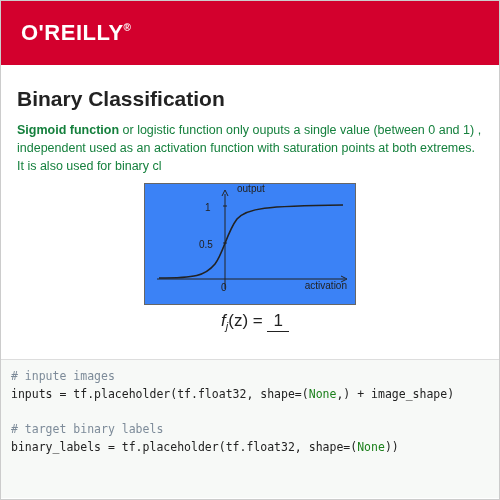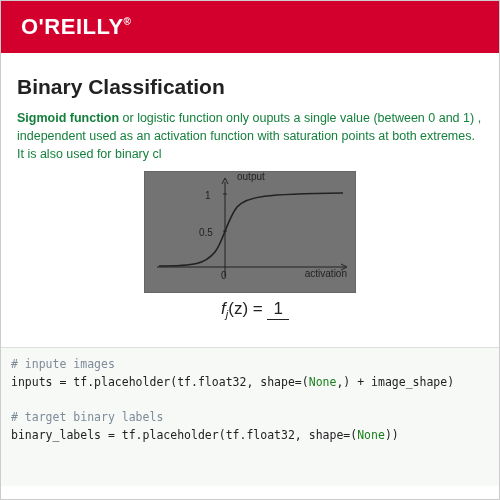--- a/index.html
+++ b/index.html
@@ -1,24 +1,24 @@
 <!DOCTYPE html>
 <html><head>
 <meta charset="utf-8">
 <style>
   html,body{margin:0;padding:0;font-family:Helvetica,Arial,sans-serif;background:#fff;color:#222;}
   .page{width:500px;height:500px;border:1px solid #ccc;box-sizing:border-box;overflow:hidden;position:relative;}
-  .topbar{background:#d3002d;height:52px;display:flex;align-items:center;padding:0 20px;}
+  .topbar{background:#d3002d;height:64px;display:flex;align-items:center;padding:0 20px;}
   .brand{color:#fff;font-weight:800;letter-spacing:.5px;font-size:22px;font-family:Helvetica,Arial,sans-serif;}
   .brand .reg{font-size:10px;vertical-align:top;position:relative;top:2px;}
   .content{padding:20px 16px 10px 16px;}
   h1{font-size:21px;font-weight:700;margin:2px 0 10px 0;}
   p{font-size:12.5px;line-height:1.45;margin:0 0 8px 0;color:#15803d;}
   .figwrap{display:flex;flex-direction:column;align-items:center;margin:4px 0 6px 0;}
-  .plot{border:1px solid #666;width:210px;height:120px;position:relative;background:#737373;}
+  .plot{border:1px solid #666;width:210px;height:120px;position:relative;background:#3b82f6;}
   .plot svg{position:absolute;left:0;top:0;}
   .plot .lbl{position:absolute;font-size:10px;color:#222;}
   .formula{font-family:Liberation Sans, sans-serif;font-size:17px;margin:6px 0 10px 10px;text-align:center;}
   .formula .frac{display:inline-block;vertical-align:middle;text-align:center;}
   .formula .frac .num{display:block;border-bottom:1px solid #222;padding:0 6px;line-height:1.1;}
   .formula .frac .den{display:block;padding:0 6px;line-height:1.2;}
   .formula sub{font-size:11px;}
   .formula sup{font-size:10px;}
   .codeblock{border-top:1px solid #ddd;background:#f7f9f7;padding:8px 10px 6px 10px;font-family:Menlo,Consolas,monospace;font-size:11.5px;line-height:1.55;color:#222;white-space:pre;}
   .cmt{color:#7d8b99;}

